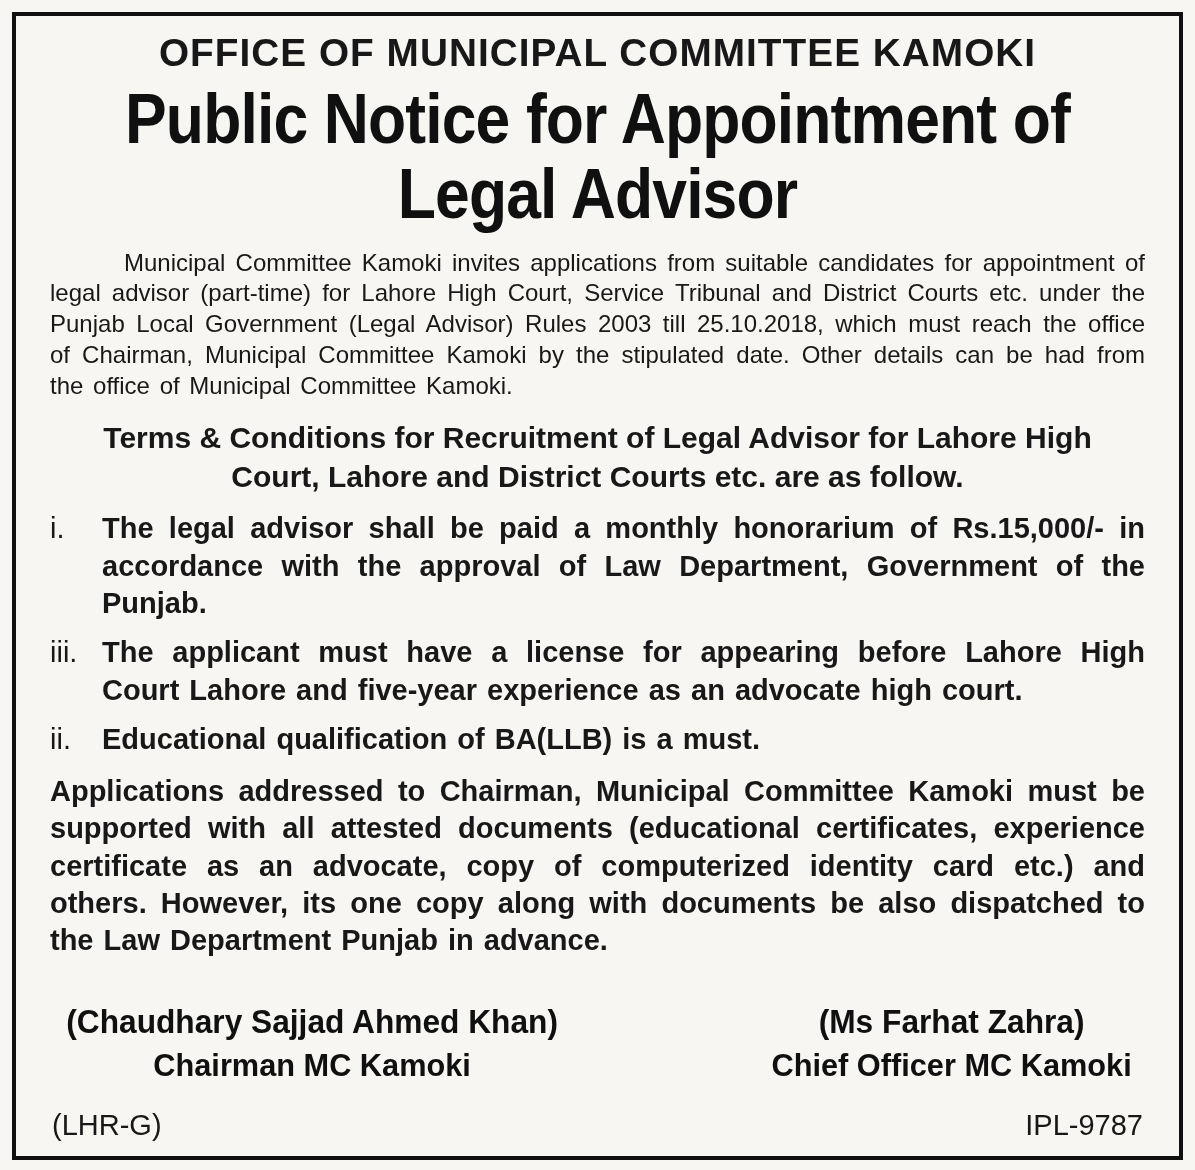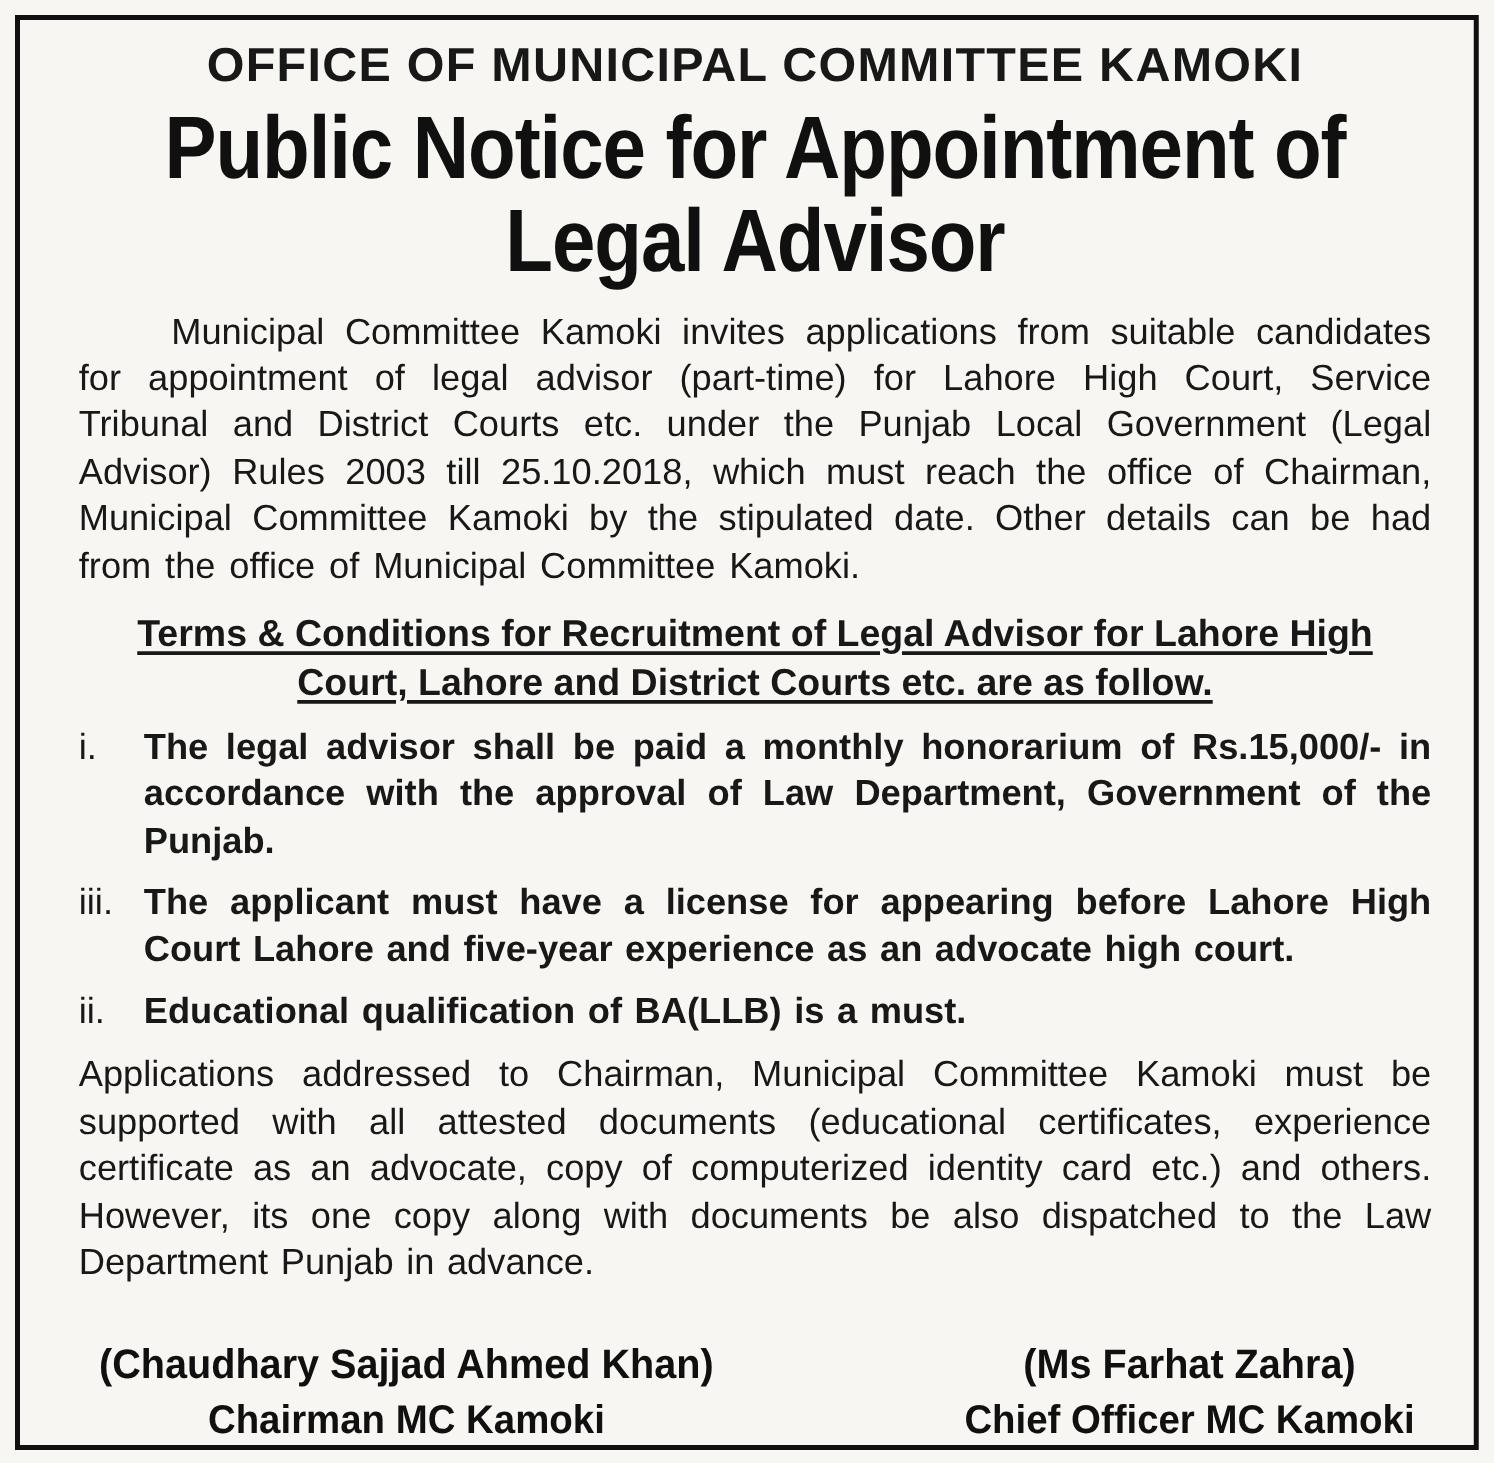--- a/index.html
+++ b/index.html
@@ -13,21 +13,21 @@
     position: relative;
     width: 1195px;
     height: 1170px;
     background: #f7f6f2;
     overflow: hidden;
   }
   .frame {
     position: absolute;
     top: 12px; left: 12px; right: 12px; bottom: 10px;
     border: 4px solid #101010;
-    padding: 14px 34px 10px 47px;
+    padding: 14px 34px 10px 34px;
     box-sizing: border-box;
     overflow: hidden;
   }
   .office {
     text-align: center;
     font-weight: 700;
     font-size: 38px;
     letter-spacing: 1px;
     transform: scaleX(1.02);
     transform-origin: center;
@@ -39,36 +39,35 @@
     font-weight: 700;
     font-size: 71px;
     line-height: 1.06;
     letter-spacing: -1px;
     transform: scaleX(0.88);
     transform-origin: center;
     margin: 6px 0 16px 0;
     color: #101010;
   }
   .intro {
-    font-size: 29px;
+    font-size: 24px;
     line-height: 1.29;
     text-align: justify;
     text-indent: 74px;
     margin: 10px 0 16px 0;
     word-spacing: 3px;
   }
   .terms-heading {
     text-align: center;
     font-weight: 700;
     font-size: 30px;
     line-height: 1.3;
     margin: 8px 18px 14px 18px;
   }
   .terms-heading .u {
-    text-decoration: underline;
     text-decoration-thickness: 2.5px;
     text-underline-offset: 4px;
   }
   .list { margin: 6px 0 4px 0; }
   .list-item {
     display: flex;
     align-items: flex-start;
     margin-bottom: 12px;
     font-size: 29px;
     line-height: 1.29;
@@ -82,20 +81,21 @@
     text-align: justify;
     word-spacing: 2px;
     font-weight: bold;
   }
   .closing {
     font-size: 29px;
     line-height: 1.29;
     text-align: justify;
     margin: 14px 0 0 0;
     word-spacing: 2px;
+    font-weight: bold;
   }
   .signatures {
     display: flex;
     justify-content: space-between;
     align-items: flex-start;
     margin: 40px 6px 0 6px;
   }
   .sig-col {
     text-align: center;
     font-weight: 700;

